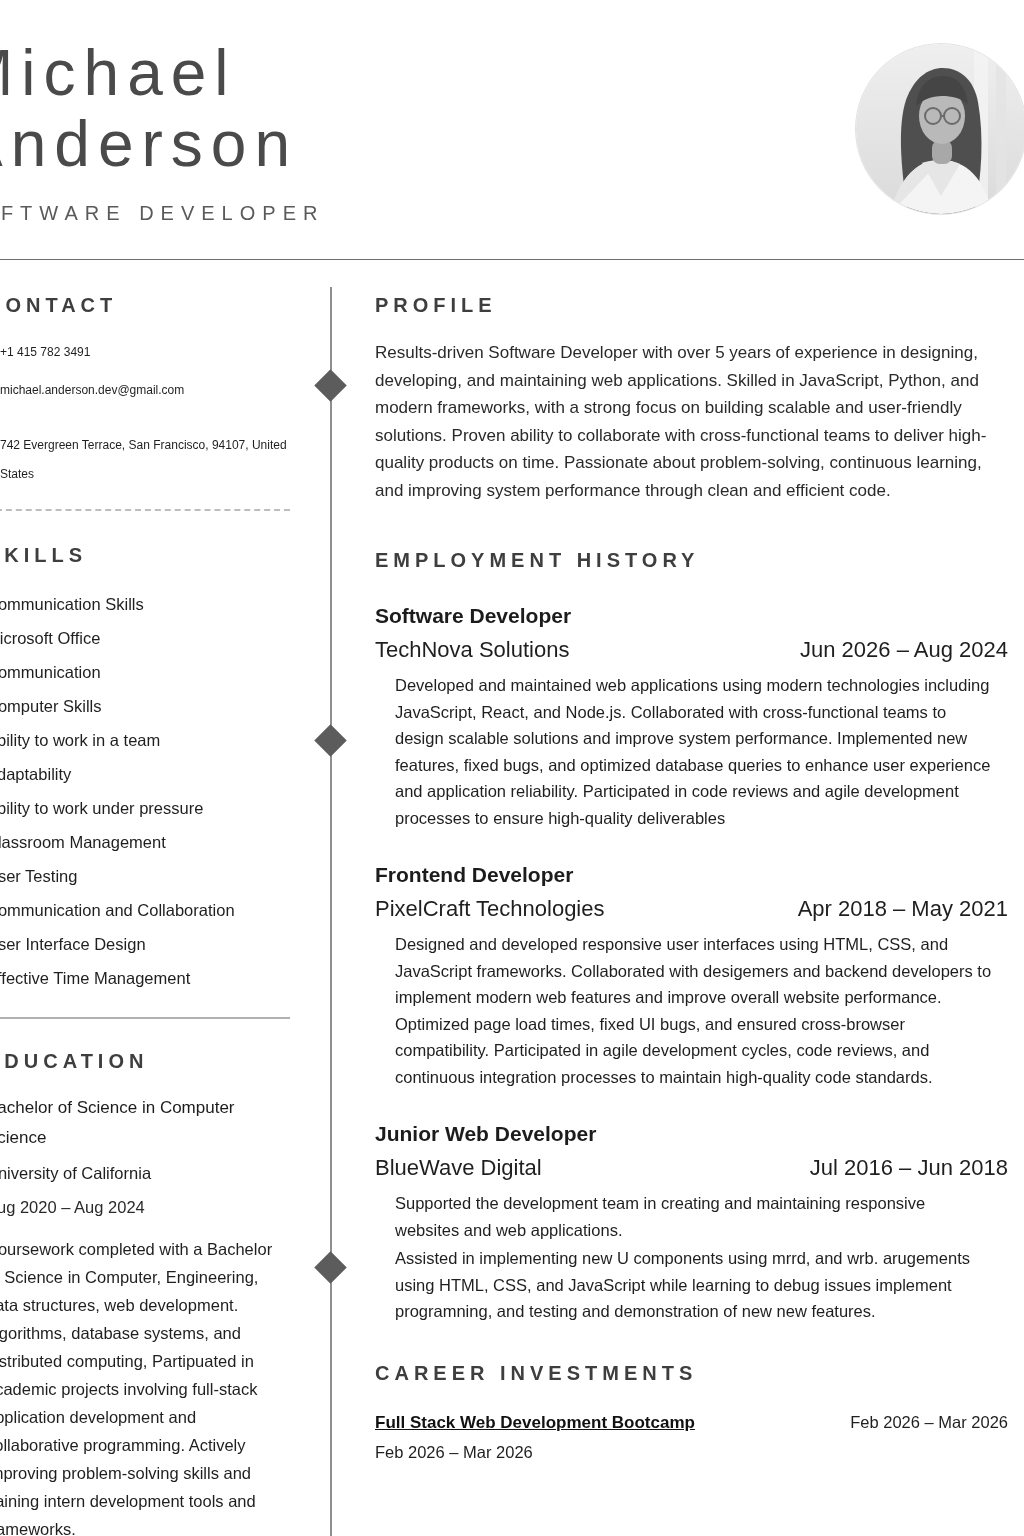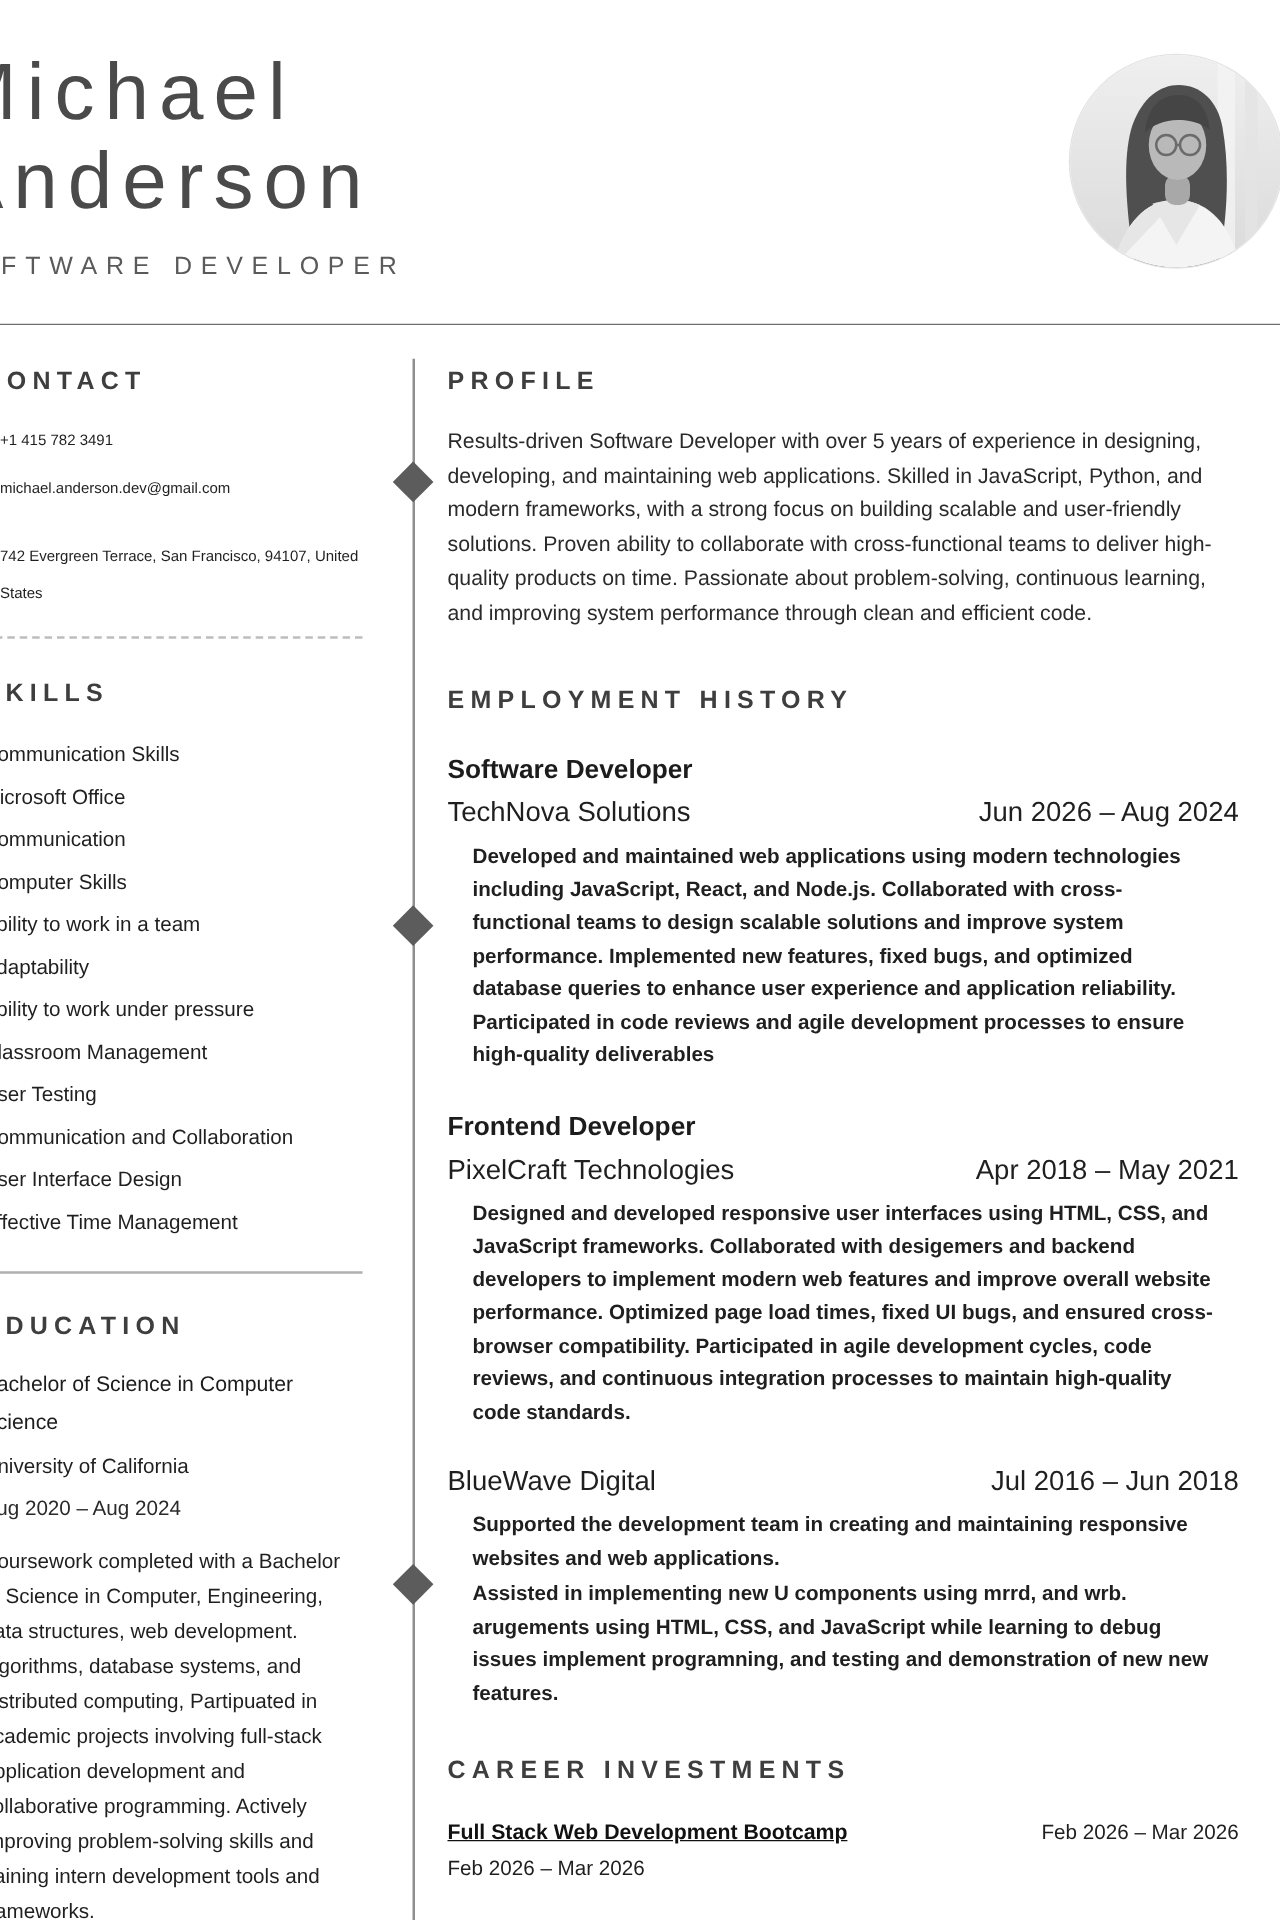--- a/index.html
+++ b/index.html
@@ -36,28 +36,28 @@
   .skills-h { margin-top:32px; }
   .skills-ul { list-style:none; margin:20px 0 0 0; padding:0; }
   .skills-ul li { font-size:16.5px; line-height:34px; color:#1f1f1f; }
   .edu-h { margin-top:30px; }
   .edu-degree { margin-top:20px; font-size:17px; line-height:30px; color:#1c1c1c; width:300px; }
   .edu-school { margin-top:6px; font-size:16.5px; line-height:28px; color:#1f1f1f; }
   .edu-dates  { margin-top:6px; font-size:16.5px; line-height:28px; color:#2a2a2a; }
   .edu-desc   { margin-top:14px; font-size:16.5px; line-height:28px; color:#1f1f1f; width:303px; }
 
   
-  .main-col { position:absolute; left:358px; top:287px; width:633px; padding-top:6px; }
+  .main-col { position:absolute; left:375px; top:287px; width:633px; padding-top:6px; }
   .profile-text { margin-top:22px; font-size:17px; line-height:27.5px; color:#2a2a2a; }
   .emp-h { margin-top:44px; }
   .job { margin-top:30px; }
   .job-title { font-size:21px; font-weight:600; color:#1c1c1c; line-height:28px; }
   .job-meta { margin-top:8px; display:flex; justify-content:space-between; align-items:baseline; font-size:22px; line-height:24px; color:#1f1f1f; }
   .job-desc { margin-top:10px; padding-left:20px; font-size:16.5px; line-height:26.5px; color:#1f1f1f; }
-  .job-desc p { margin:0 16px 2px 0;font-weight:bold; }
+  .job-desc p { margin:0 16px 2px 0; }
   .ci-h { margin-top:36px; }
   .ci-row { margin-top:28px; display:flex; justify-content:space-between; align-items:baseline; }
   .ci-title { font-size:17px; font-weight:bold; color:#111;text-decoration:underline; }
   .ci-date { font-size:16.5px; color:#1f1f1f; }
   .ci-sub { margin-top:10px; font-size:16.5px; color:#1f1f1f; }
 </style>
 </head>
 <body>
 
 <div class="page">
@@ -168,20 +168,21 @@
             <span>PixelCraft Technologies</span>
             <span>Apr 2018 – May 2021</span>
           </div>
           <div class="job-desc">
 
               <p>Designed and developed responsive user interfaces using HTML, CSS, and JavaScript frameworks. Collaborated with desigemers and backend developers to implement modern web features and improve overall website performance. Optimized page load times, fixed UI bugs, and ensured cross-browser compatibility. Participated in agile development cycles, code reviews, and continuous integration processes to maintain high-quality code standards.</p>
             </div>
         </div>
 
         <div class="job">
+          <div class="job-title">Junior Web Developer</div>
           <div class="job-meta">
             <span>BlueWave Digital</span>
             <span>Jul 2016 – Jun 2018</span>
           </div>
           <div class="job-desc">
 
               <p>Supported the development team in creating and maintaining responsive websites and web applications.</p>
 
               <p>Assisted in implementing new U components using mrrd, and wrb. arugements using HTML, CSS, and JavaScript while learning to debug issues implement programning, and testing and demonstration of new new features.</p>
             </div>

